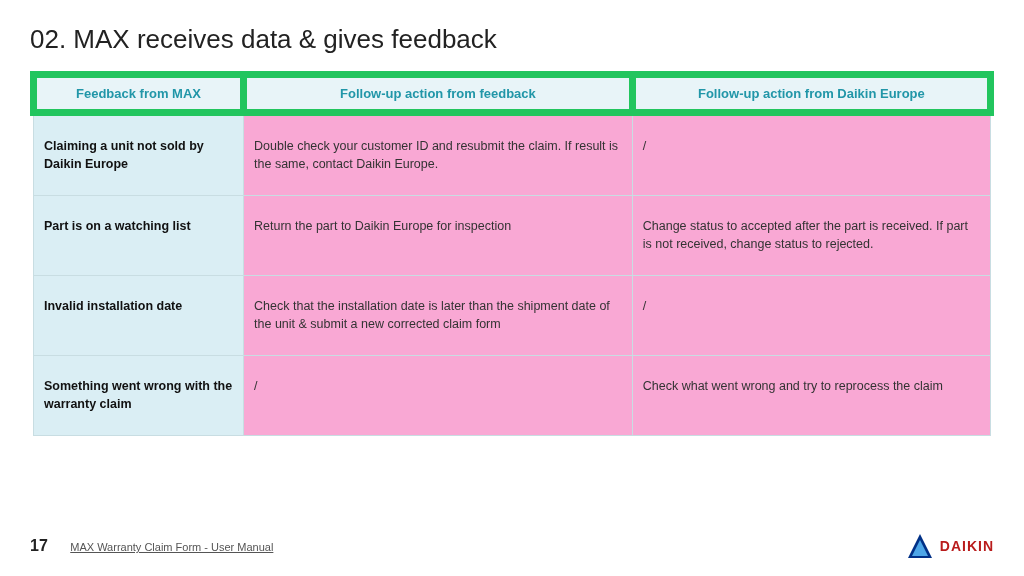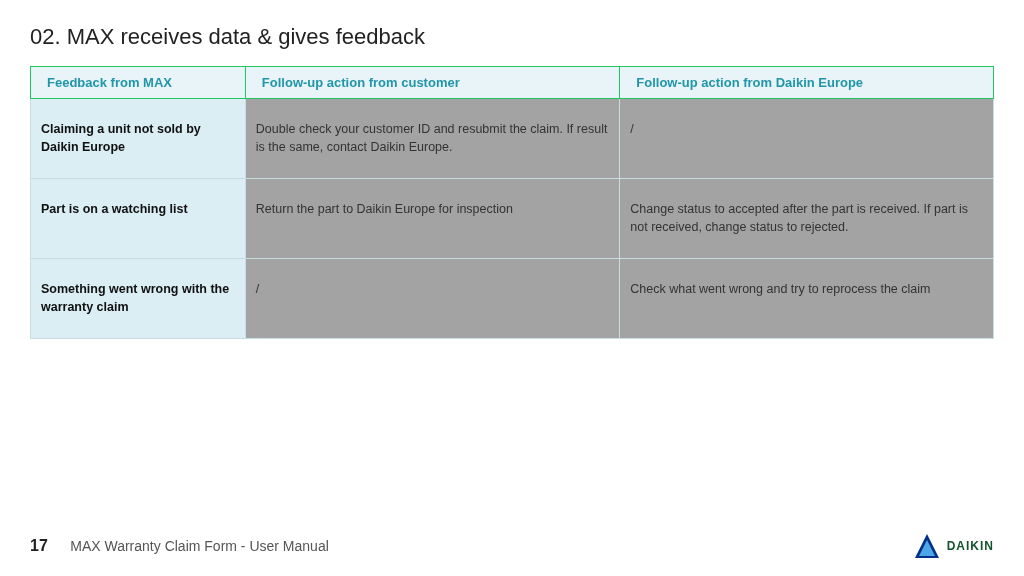--- a/index.html
+++ b/index.html
@@ -16,41 +16,41 @@
       position: relative;
     }
     .page-container {
       padding: 24px 30px 16px 30px;
       width: 1024px;
       height: 576px;
       display: flex;
       flex-direction: column;
     }
     .page-title {
-      font-size: 22px;
+      font-size: 26px;
       font-weight: 300;
       color: #222;
       margin-bottom: 16px;
     }
     .table-wrapper {
       flex: 1;
       overflow: hidden;
     }
     table {
       width: 100%;
       border-collapse: collapse;
       font-size: 12.5px;
     }
     thead tr th {
       background-color: #e8f4f8;
       color: #2196a8;
       font-weight: bold;
       padding: 8px 16px;
-      border: 1px solid #22c55e;
-      text-align: left;
+      border: 7px solid #22c55e;
+      text-align: center;
       font-size: 13px;
     }
     tbody tr td {
       border: 1px solid #c8dde2;
       padding: 22px 10px;
       vertical-align: top;
       line-height: 1.4;
     }
     tbody tr:nth-child(odd) td:first-child {
       background-color: #daeef4;
@@ -58,81 +58,87 @@
     tbody tr:nth-child(even) td:first-child {
       background-color: #daeef4;
     }
     tbody tr td:first-child {
       background-color: #daeef4;
       font-weight: bold;
       font-size: 12.5px;
       color: #111;
     }
     tbody tr td:not(:first-child) {
-      background-color: #a3a3a3;
+      background-color: #f9a8d4;
       color: #333;
       font-size: 12.5px;
     }
     .footer {
       display: flex;
       align-items: center;
       justify-content: space-between;
       margin-top: 10px;
       padding-top: 4px;
     }
     .footer-text {
-      font-size: 14px;
+      font-size: 11px;
       color: #555;
+      text-decoration: underline;
     }
     .footer-page {
       font-weight: bold;
       color: #222;
       margin-right: 18px;
     }
     .daikin-logo {
       display: flex;
       align-items: center;
       gap: 6px;
     }
     .daikin-logo-icon {
       width: 28px;
       height: 28px;
     }
     .daikin-logo-text {
-      font-size: 12px;
+      font-size: 14px;
       font-weight: bold;
-      color: #14532d;
+      color: #b91c1c;
       letter-spacing: 1px;
     }
   </style>
 </head>
 <body>
 
 <div class="page-container">
   <h1 class="page-title">02. MAX receives data &amp; gives feedback</h1>
 
   <div class="table-wrapper">
     <table>
       <thead>
         <tr>
           <th>Feedback from MAX</th>
-          <th>Follow-up action from customer</th>
+          <th>Follow-up action from feedback</th>
           <th>Follow-up action from Daikin Europe</th>
         </tr>
       </thead>
       <tbody id="table-body">
       <tr>
             <td>Claiming a unit not sold by Daikin Europe</td>
             <td>Double check your customer ID and resubmit the claim. If result is the same, contact Daikin Europe.</td>
             <td>/</td>
           </tr>
           <tr>
             <td>Part is on a watching list</td>
             <td>Return the part to Daikin Europe for inspection</td>
             <td>Change status to accepted after the part is received. If part is not received, change status to rejected.</td>
+          </tr>
+          <tr>
+            <td>Invalid installation date</td>
+            <td>Check that the installation date is later than the shipment date of the unit &amp; submit a new corrected claim form</td>
+            <td>/</td>
           </tr>
           <tr>
             <td>Something went wrong with the warranty claim</td>
             <td>/</td>
             <td>Check what went wrong and try to reprocess the claim</td>
           </tr>
         </tbody>
     </table>
   </div>
 

